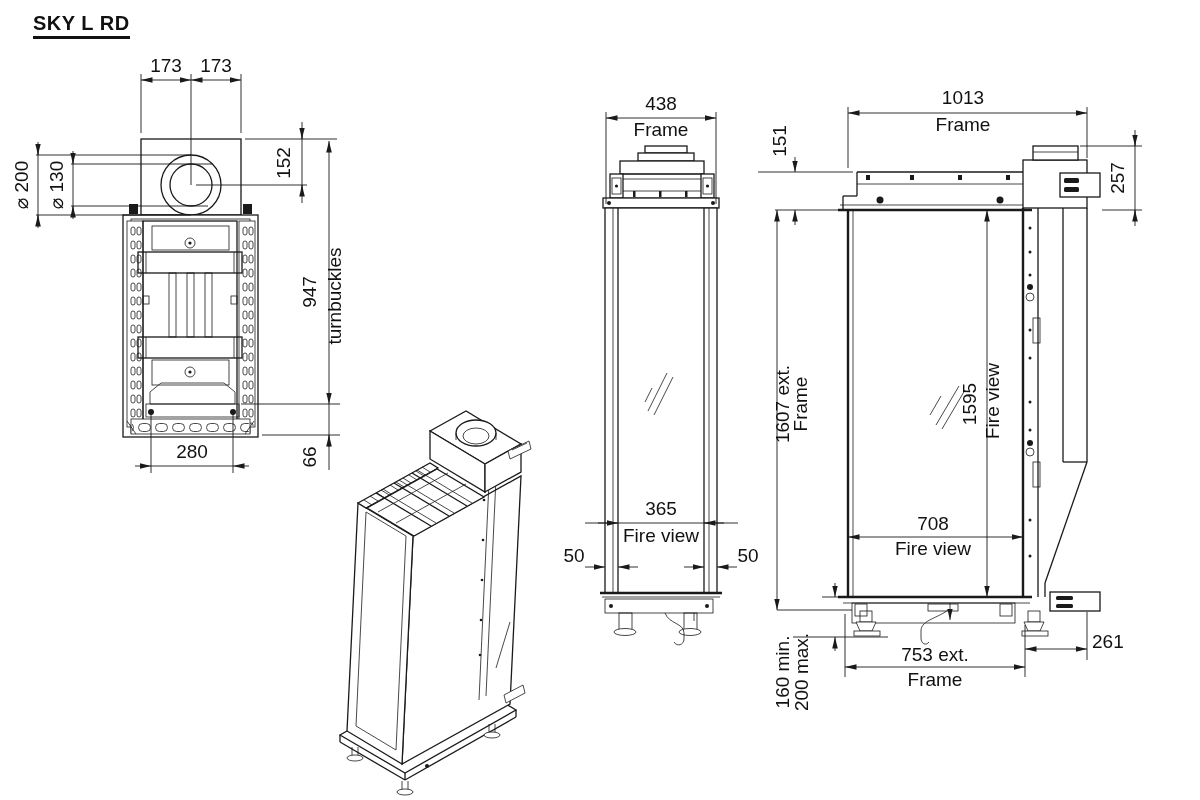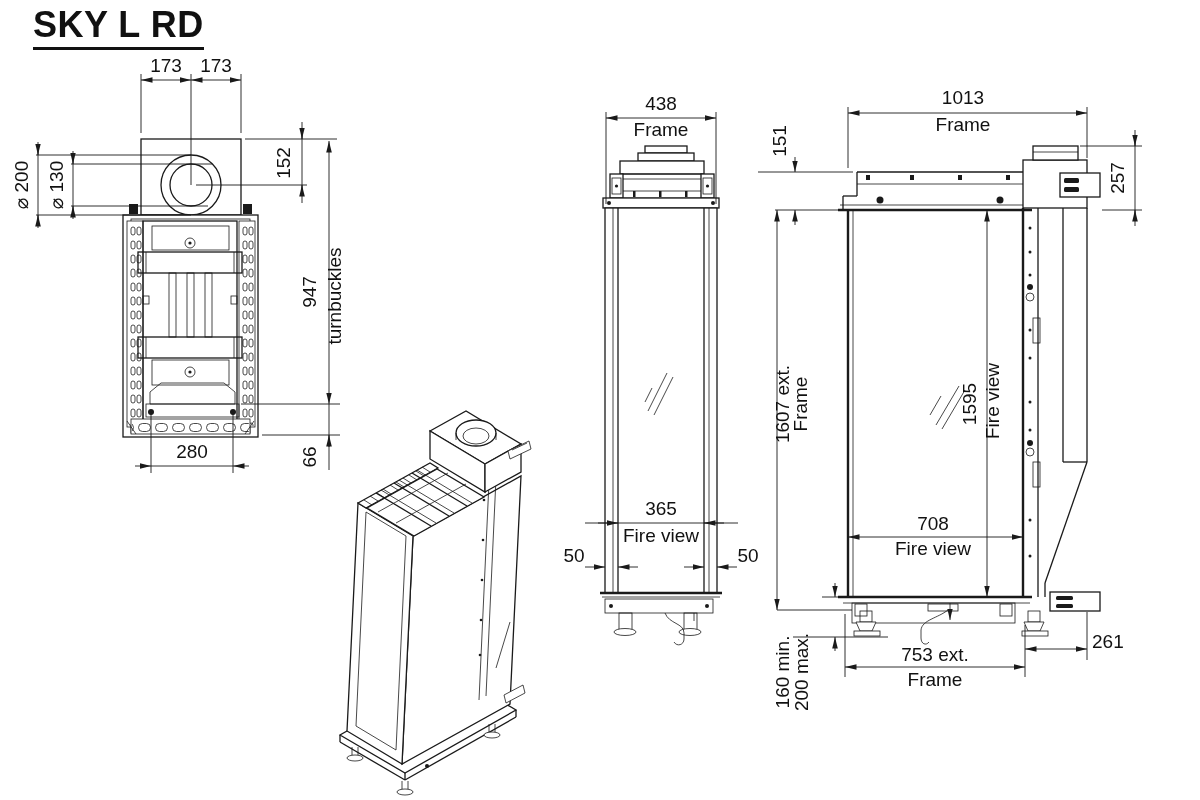--- a/index.html
+++ b/index.html
@@ -1,18 +1,18 @@
 <!DOCTYPE html>
 <html><head>
 <meta charset="utf-8">
 <style>
   html,body{margin:0;padding:0;background:#fff;}
   #stage{position:relative;width:1200px;height:800px;background:#fff;overflow:hidden;
          font-family:"Liberation Sans", sans-serif;}
-  #title{position:absolute;left:33px;top:4px;font-size:36px;font-weight:bold;color:#111;
+  #title{position:absolute;left:33px;top:12px;font-size:20px;font-weight:bold;color:#111;
          border-bottom:3px solid #111;padding-bottom:1px;letter-spacing:.5px;}
   svg{position:absolute;left:0;top:0;}
   .o{stroke:#1a1a1a;fill:none;stroke-width:1.3;}
   .ot{stroke:#1a1a1a;fill:none;stroke-width:.8;}
   .ok{stroke:#1a1a1a;fill:none;stroke-width:2.4;}
   .d{stroke:#1a1a1a;fill:none;stroke-width:.9;}
   .f{fill:#1a1a1a;stroke:none;}
   .w{fill:#ffffff;}
   text{font-family:"Liberation Sans", sans-serif;font-size:19px;fill:#111;}
   .rot{text-anchor:middle;}

